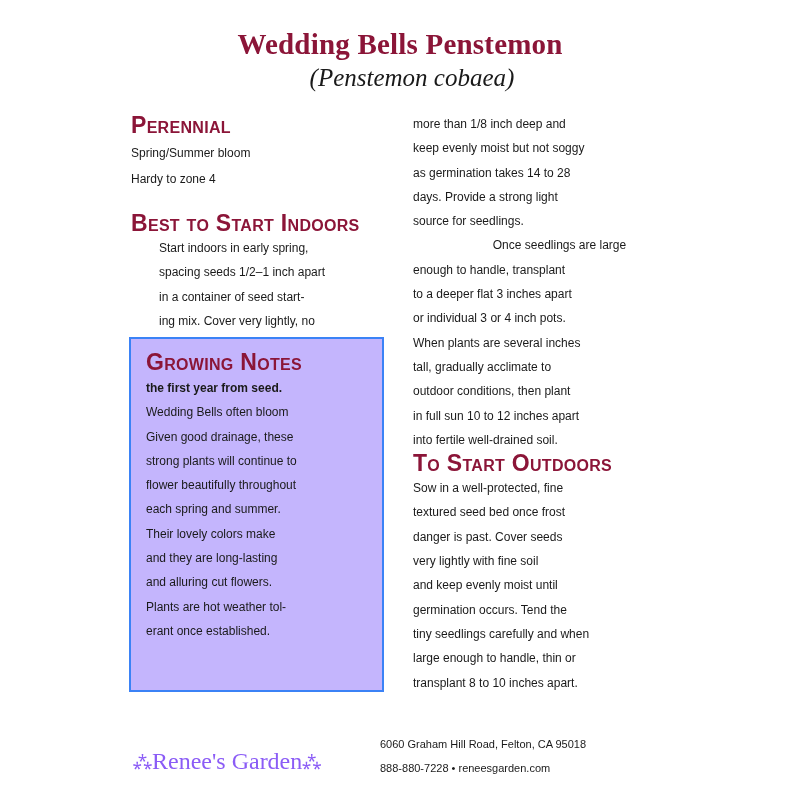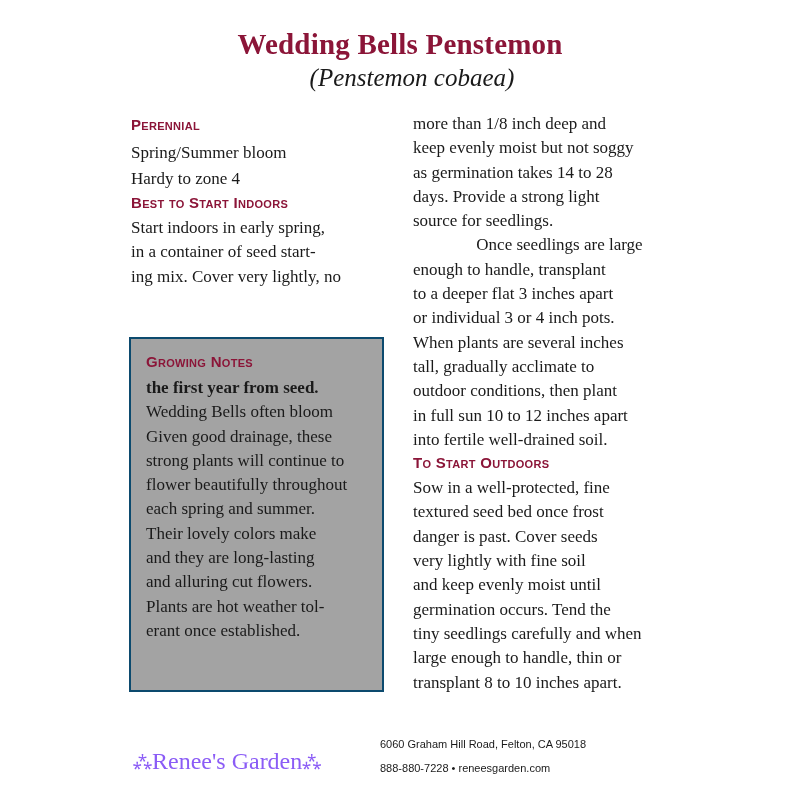--- a/index.html
+++ b/index.html
@@ -1,46 +1,47 @@
 <!DOCTYPE html>
 <html><head>
 <meta charset="utf-8">
 <style>
   html, body { margin:0; padding:0; background:#ffffff; }
   body { width:800px; height:800px; position:relative; overflow:hidden; font-family:"Liberation Sans", sans-serif; color:#1a1a1a; }
   .title { position:absolute; top:28px; left:0; width:800px; text-align:center; font-family:"Liberation Serif", serif; font-weight:bold; font-size:29px; color:#8b1538; letter-spacing:0.2px; }
   .subtitle { position:absolute; top:64px; left:12px; width:800px; text-align:center; font-family:"Liberation Serif", serif; font-style:italic; font-size:25px; color:#1a1a1a; }
-  .heading { font-family:"Liberation Sans", sans-serif; font-weight:bold; color:#8b1538; font-variant:small-caps; font-size:15px; line-height:22px; letter-spacing:0.3px; }
-  .body-text { font-size:17px; line-height:24.3px; color:#1a1a1a;font-family:Liberation Serif, serif; }
+  .heading { font-family:"Liberation Sans", sans-serif; font-weight:bold; color:#8b1538; font-variant:small-caps; font-size:23px; line-height:22px; letter-spacing:0.3px; }
+  .body-text { font-size:12px; line-height:24.3px; color:#1a1a1a; }
   .col-left { position:absolute; left:131px; top:114px; width:255px; }
   .col-right { position:absolute; left:413px; top:112px; width:275px; }
   .line { white-space:nowrap; display:block; }
   .indent { padding-left:18px;text-align:center; }
-  .box { position:absolute; left:129px; top:337px; width:251px; height:351px; background:#a3a3a3; border:2px solid #0c4a6e; box-sizing:content-box; }
+  .box { position:absolute; left:129px; top:337px; width:251px; height:351px; background:#c4b5fd; border:2px solid #3b82f6; box-sizing:content-box; }
   .box-inner { position:absolute; left:15px; top:12px; }
   .bold { font-weight:bold; }
   .footer-logo { position:absolute; left:133px; top:748px; font-family:"Liberation Serif", serif; font-size:24px; color:#8b5cf6; white-space:nowrap; }
   .footer-logo .orn { font-size:17px; vertical-align:2px; }
   .footer-addr { position:absolute; left:380px; top:732px; font-size:11px; line-height:24px; color:#1a1a1a; white-space:nowrap; }
 </style>
 </head>
 <body>
 
 <div class="title">Wedding Bells Penstemon</div>
 <div class="subtitle">(Penstemon cobaea)</div>
 
 <div class="col-left">
   <div class="heading">Perennial</div>
   <div class="body-text" style="margin-top:4px; line-height:26px;">
     <span class="line">Spring/Summer bloom</span>
     <span class="line">Hardy to zone 4</span>
   </div>
-  <div class="heading" style="margin-top:0;">Best to Start Indoors</div>
-  <div class="body-text" style="margin-top:2px;">
+  <div class="heading" style="margin-top:20px;">Best to Start Indoors</div>
+  <div class="body-text" style="margin-top:2px;margin-left:28px;">
     <span class="line">Start indoors in early spring,</span>
+    <span class="line">spacing seeds 1/2–1 inch apart</span>
     <span class="line">in a container of seed start-</span>
     <span class="line">ing mix. Cover very lightly, no</span>
   </div>
 </div>
 
 <div class="box">
   <div class="box-inner">
     <div class="heading">Growing Notes</div>
     <div class="body-text" style="margin-top:3px;">
       <span class="line bold">the first year from seed.</span>

